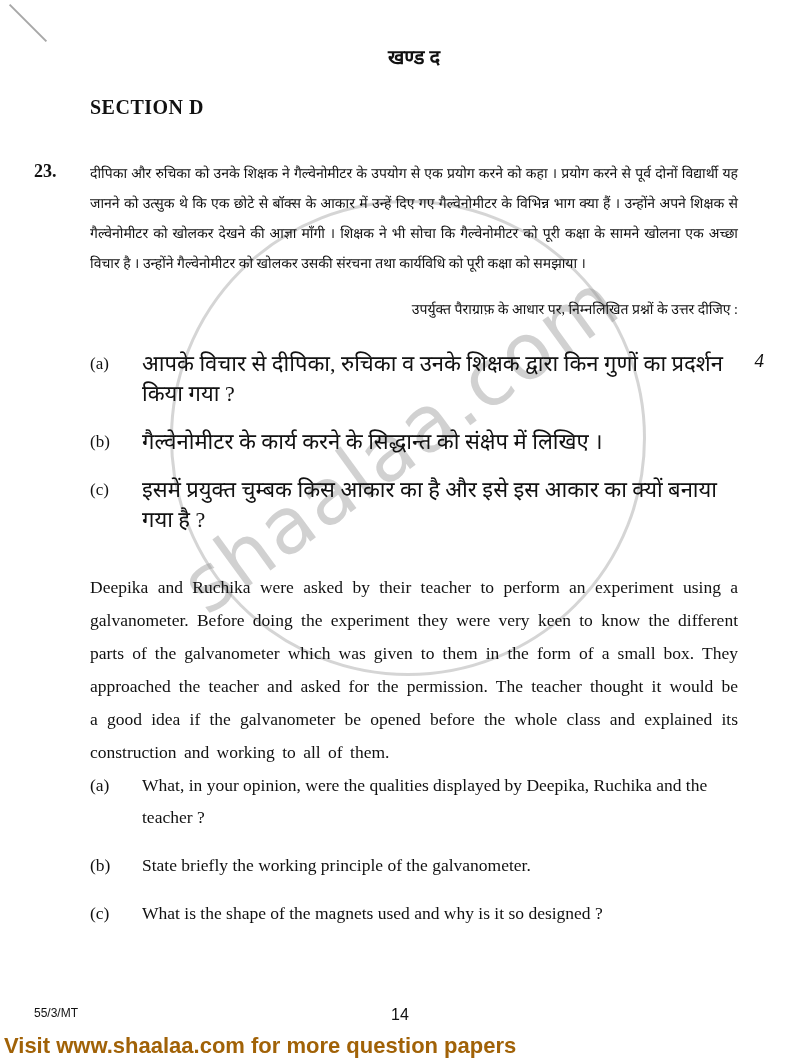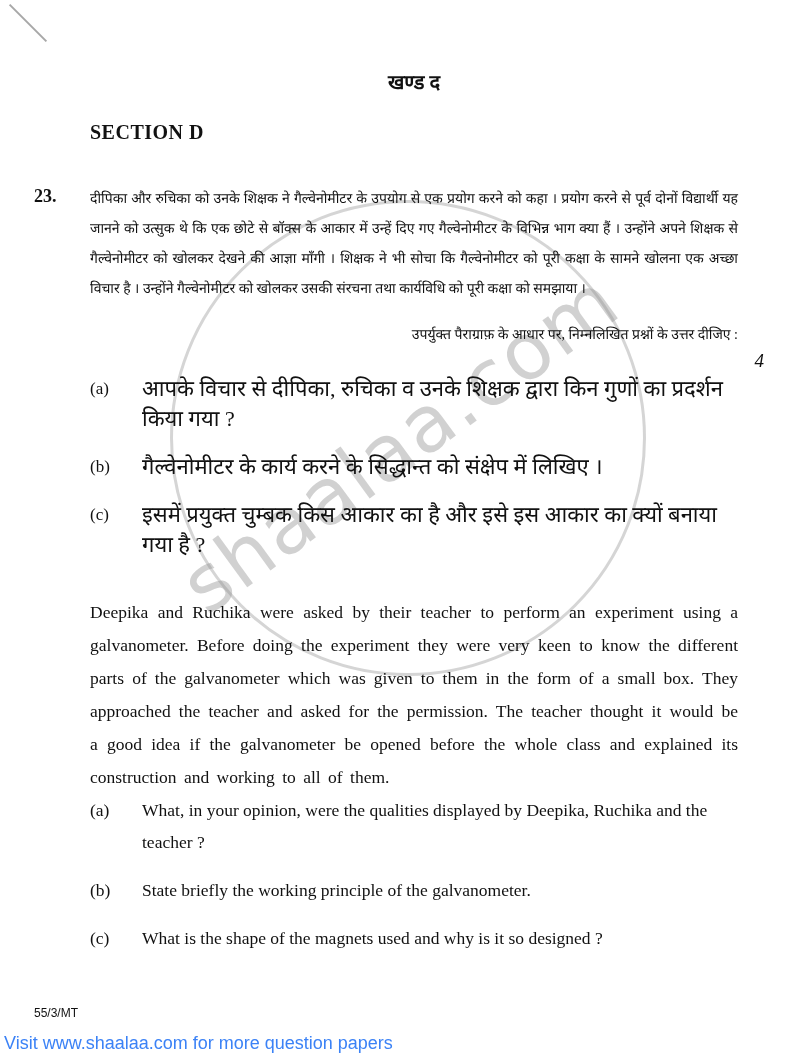--- a/index.html
+++ b/index.html
@@ -31,21 +31,21 @@
   }
   .corner-mark{
     position:absolute;left:2px;top:22px;width:52px;height:2px;
     background:rgba(130,130,130,0.7);
     transform:rotate(45deg);
     z-index:1;
   }
   
   .content{
     position:relative;z-index:2;
-    padding:68px 62px 0 90px;
+    padding:43px 62px 0 90px;
   }
   .h-hindi{
     margin:0 0 26px 0;
     text-align:center;
     font-size:20px;font-weight:bold;
   }
   .h-eng{
     margin:0 0 40px 0;
     text-align:left;
     font-size:20px;font-weight:bold;
@@ -82,21 +82,21 @@
   }
   .footer-page{
     position:absolute;left:0;right:0;top:1006px;
     text-align:center;
     font-family:"Liberation Sans","DejaVu Sans",sans-serif;
     font-size:16px;z-index:2;
   }
   .site-caption{
     position:absolute;left:4px;top:1033px;
     font-family:"Liberation Sans","DejaVu Sans",sans-serif;
-    font-size:18px;color:#3b82f6;z-index:3;
+    font-size:22px;color:#a16207;z-index:3;font-weight:bold;
   }
 </style>
 </head>
 <body>
 
 <div class="page">
 
   <div class="watermark-ring"></div>
   <div class="watermark-text">shaalaa.com</div>
   <div class="corner-mark"></div>
@@ -141,15 +141,16 @@
         <div class="subq">
           <span class="sublabel">(c)</span>
           <span class="subtext">What is the shape of the magnets used and why is it so designed ?</span>
         </div>
       </div>
 
     </div>
   </div>
 
   <div class="footer-code">55/3/MT</div>
+  <div class="footer-page">14</div>
   <div class="site-caption">Visit www.shaalaa.com for more question papers</div>
 
 </div>
 
 </body></html>

